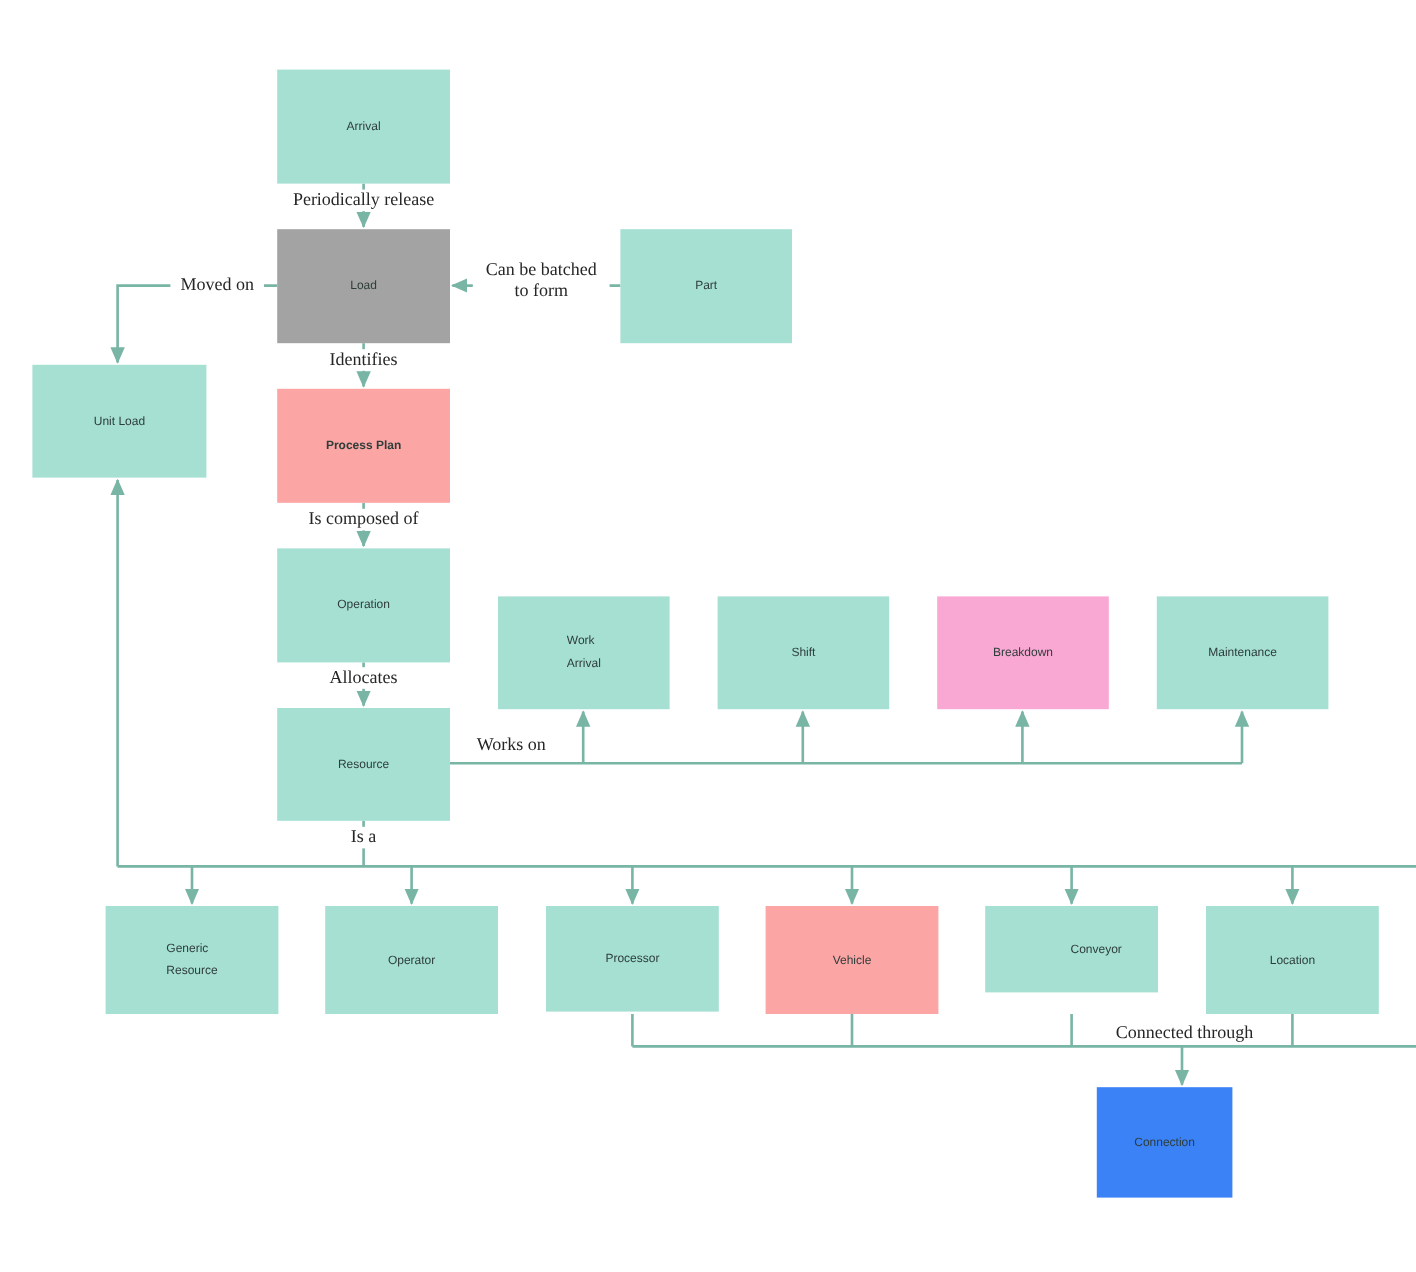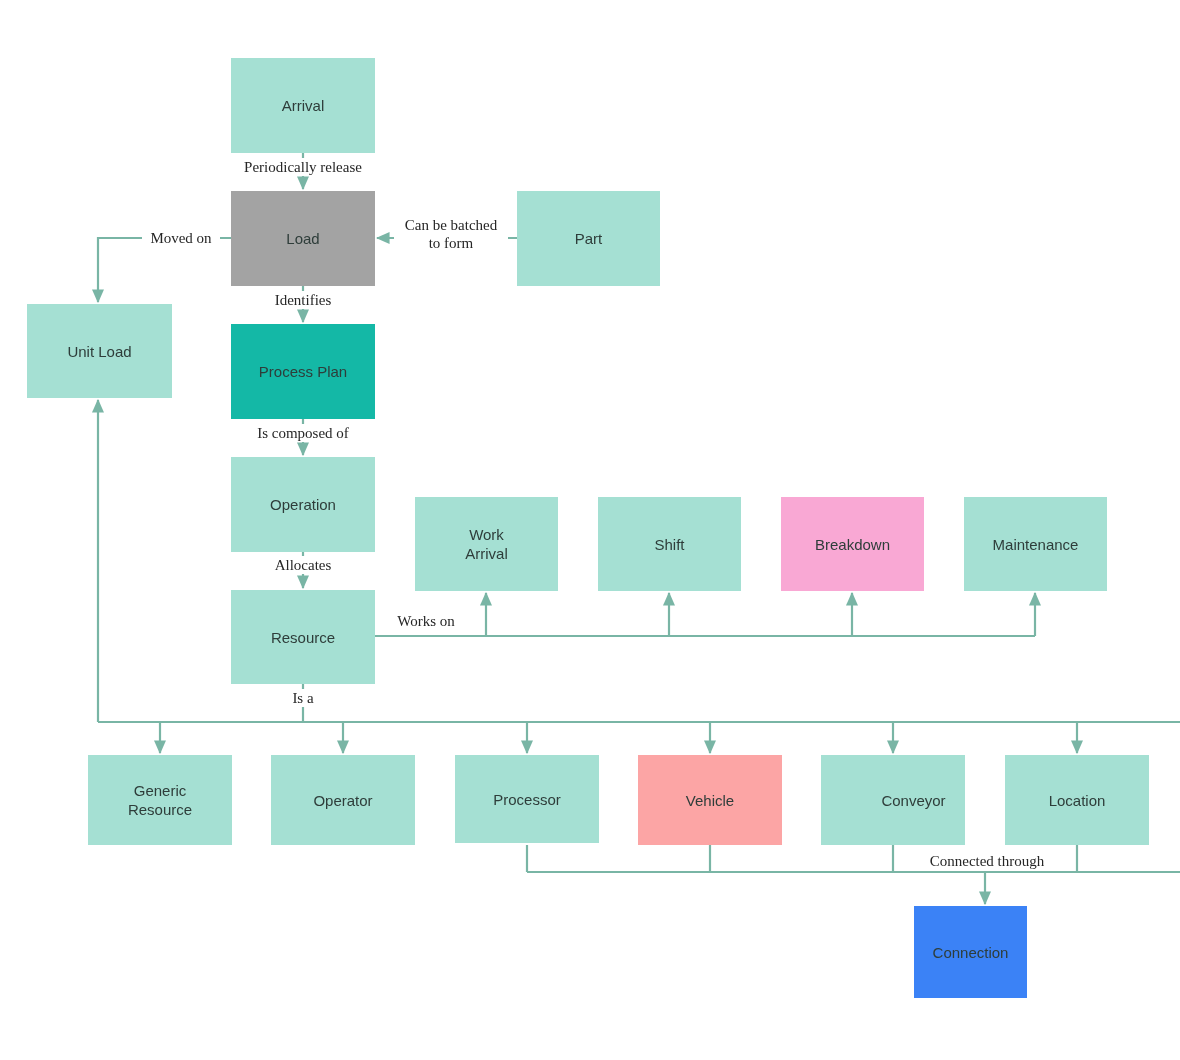--- a/index.html
+++ b/index.html
@@ -20,23 +20,23 @@
     left: 0;
     top: 0;
     width: 1180px;
     height: 1060px;
   }
   .node {
     position: absolute;
     display: flex;
     align-items: center;
     justify-content: center;
-    text-align: center;
+    text-align: left;
     box-sizing: border-box;
-    font-size: 15px;
+    font-size: 10px;
     line-height: 19px;
     color: #2e3d3a;
     white-space: pre-line;
     user-select: none;
   }
   .edge-label {
     position: absolute;
     font-size: 15px;
     line-height: 18px;
     color: #262626;
@@ -109,21 +109,21 @@
   </svg>
 
   <div class="node" style="left:231px;top:58px;width:144px;height:95px;background:#a5e0d3;">Arrival</div>
 
   <div class="node" style="left:231px;top:191px;width:144px;height:95px;background:#a3a3a3;">Load</div>
 
   <div class="node" style="left:517px;top:191px;width:143px;height:95px;background:#a5e0d3;">Part</div>
 
   <div class="node" style="left:27px;top:304px;width:145px;height:94px;background:#a5e0d3;">Unit Load</div>
 
-  <div class="node" style="left:231px;top:324px;width:144px;height:95px;background:#14b8a6;">Process Plan</div>
+  <div class="node" style="left:231px;top:324px;width:144px;height:95px;background:#fca5a5;font-weight:bold;">Process Plan</div>
 
   <div class="node" style="left:231px;top:457px;width:144px;height:95px;background:#a5e0d3;">Operation</div>
 
   <div class="node" style="left:231px;top:590px;width:144px;height:94px;background:#a5e0d3;">Resource</div>
 
   <div class="node" style="left:415px;top:497px;width:143px;height:94px;background:#a5e0d3;">Work
 Arrival</div>
 
   <div class="node" style="left:598px;top:497px;width:143px;height:94px;background:#a5e0d3;">Shift</div>
 
@@ -133,21 +133,21 @@
 
   <div class="node" style="left:88px;top:755px;width:144px;height:90px;background:#a5e0d3;">Generic
 Resource</div>
 
   <div class="node" style="left:271px;top:755px;width:144px;height:90px;background:#a5e0d3;">Operator</div>
 
   <div class="node" style="left:455px;top:755px;width:144px;height:88px;background:#a5e0d3;">Processor</div>
 
   <div class="node" style="left:638px;top:755px;width:144px;height:90px;background:#fca5a5;">Vehicle</div>
 
-  <div class="node" style="left:821px;top:755px;width:144px;height:90px;background:#a5e0d3;padding-left:41px;">Conveyor</div>
+  <div class="node" style="left:821px;top:755px;width:144px;height:72px;background:#a5e0d3;padding-left:41px;">Conveyor</div>
 
   <div class="node" style="left:1005px;top:755px;width:144px;height:90px;background:#a5e0d3;">Location</div>
 
   <div class="node" style="left:914px;top:906px;width:113px;height:92px;background:#3b82f6;">Connection</div>
 
   <div class="edge-label" style="left:233px;top:158px;width:140px;">Periodically release</div>
 
   <div class="edge-label" style="left:394px;top:216px;width:114px;">Can be batched
 to form</div>
 

